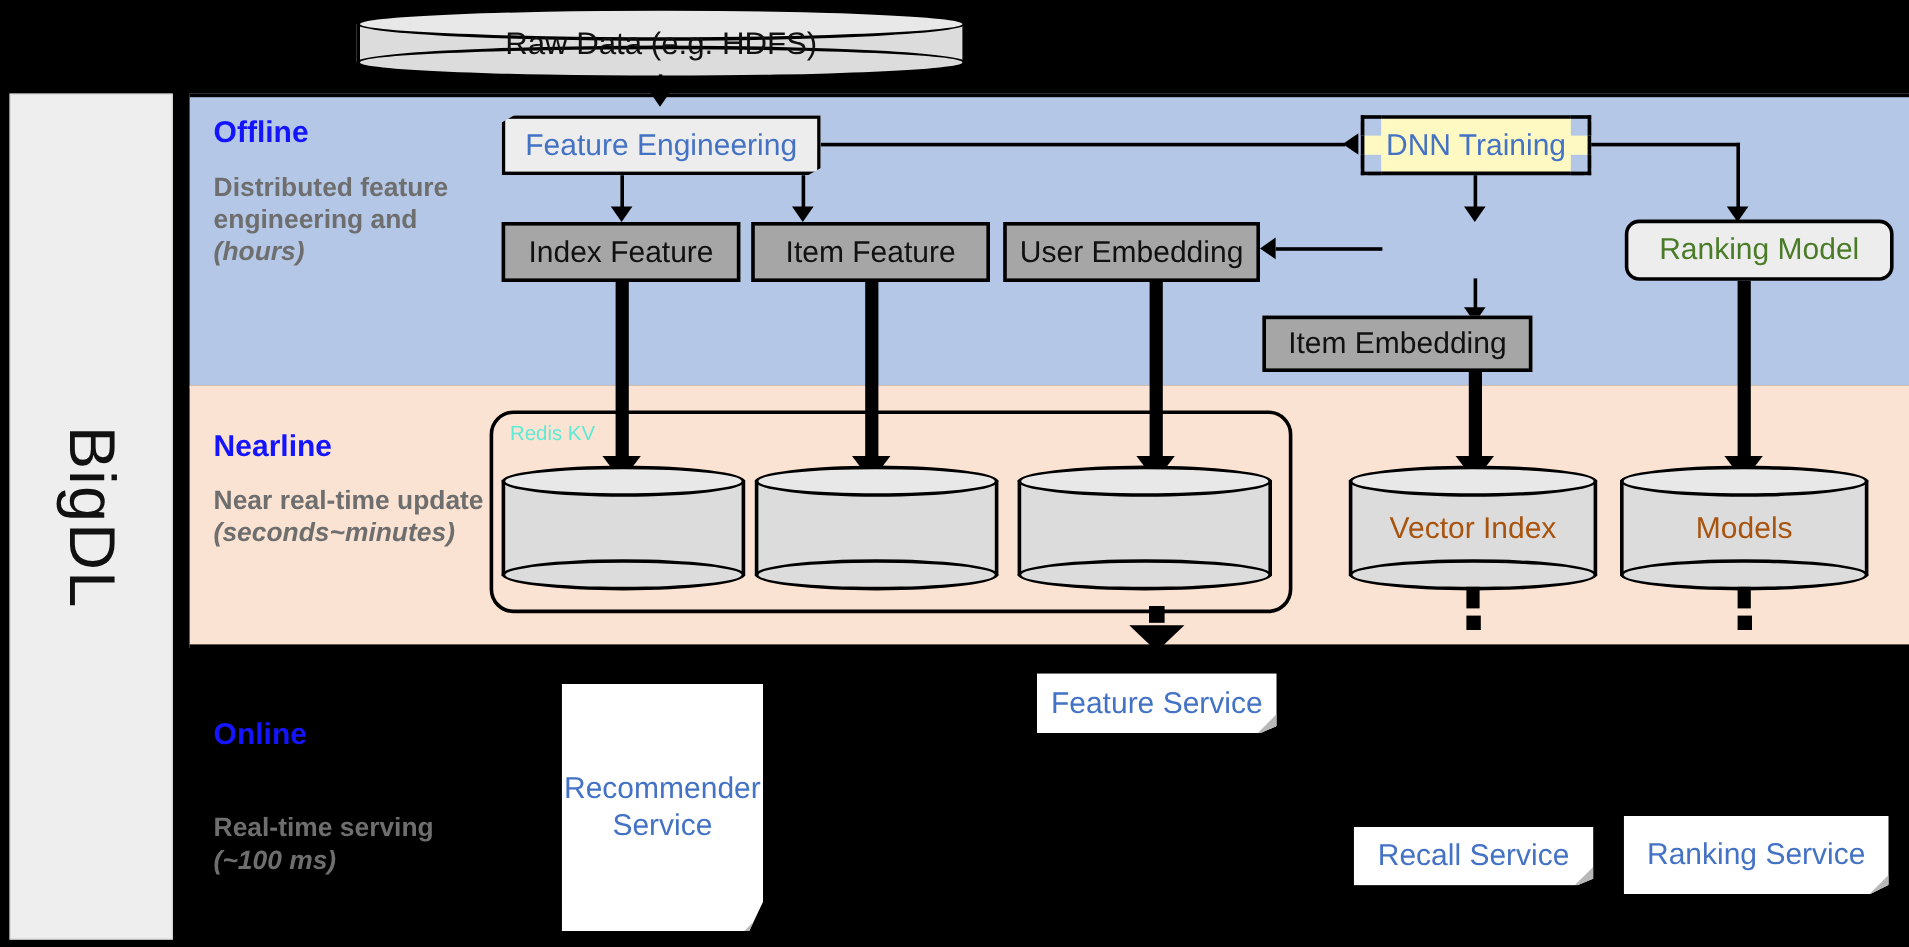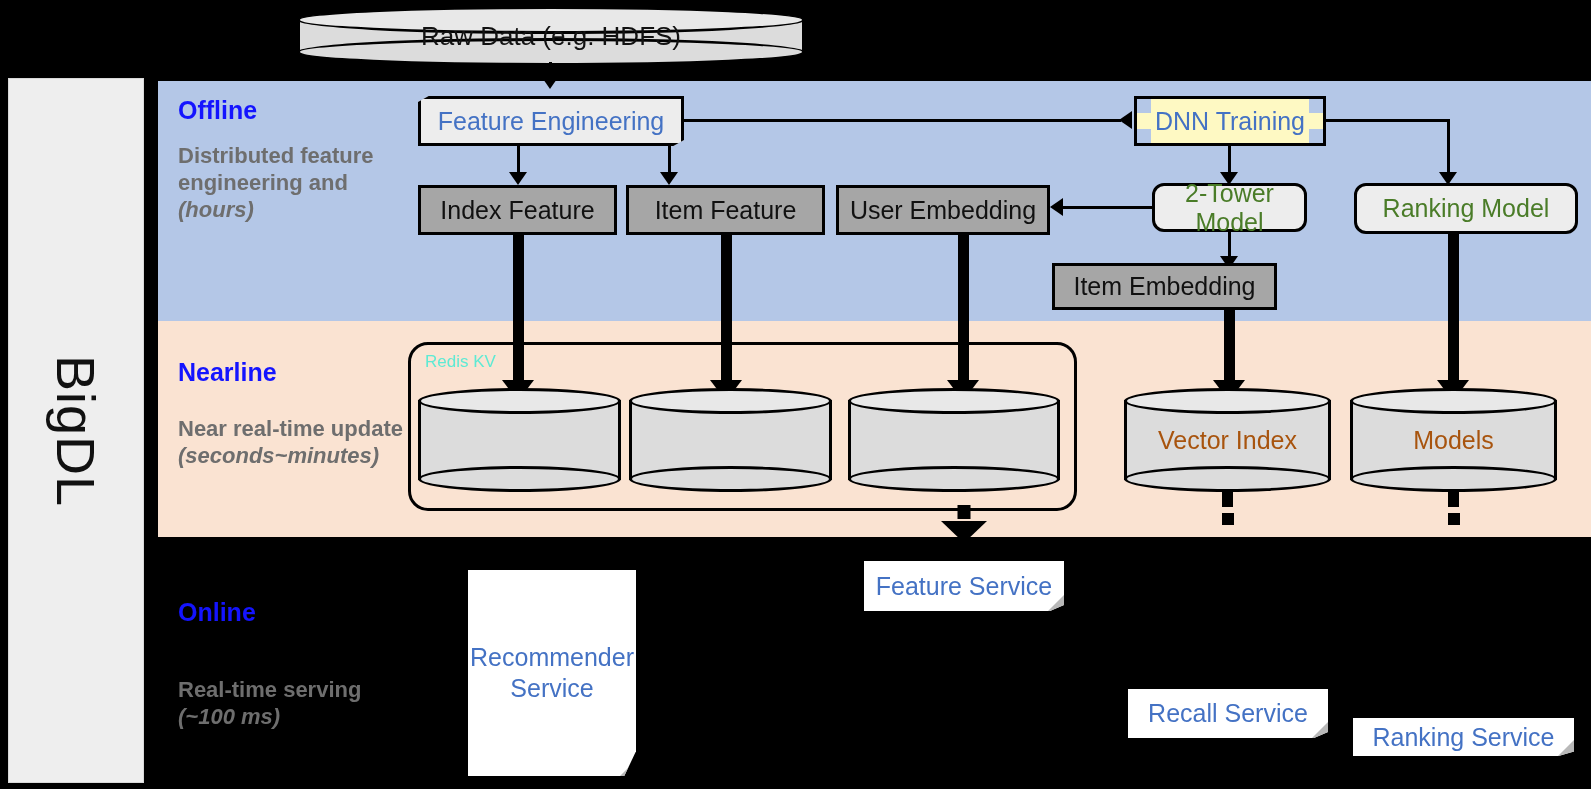--- a/index.html
+++ b/index.html
@@ -121,21 +121,21 @@
   </div>
 
   <div class="band band-offline"></div>
   <div class="band band-nearline"></div>
   <div class="band band-online"></div>
 
   <div class="band-title" style="left:178px;top:96px;">Offline</div>
   <div class="band-sub" style="left:178px;top:143px;width:200px;"><span>Distributed feature engineering and </span><i>(hours)</i></div>
 
   <div class="band-title" style="left:178px;top:358px;">Nearline</div>
-  <div class="band-sub" style="left:178px;top:404px;width:225px;margin-top:12px;"><span>Near real-time update </span><i>(seconds~minutes)</i></div>
+  <div class="band-sub" style="left:178px;top:404px;width:225px;"><span>Near real-time update </span><i>(seconds~minutes)</i></div>
 
   <div class="band-title" style="left:178px;top:598px;">Online</div>
   <div class="band-sub" style="left:178px;top:677px;width:200px;"><span>Real-time serving </span><i>(~100 ms)</i></div>
 
   <div class="cylflat" style="left:297px;top:6px;width:508px;height:60px;">
     <div class="body"></div>
     <div class="bot"></div>
     <div class="top"></div>
     <div class="lbl">Raw Data (e.g. HDFS)</div>
   </div>
@@ -171,23 +171,20 @@
   <div class="node boxgray" style="left:418px;top:185px;width:199px;height:50px;">
     <span>Index Feature</span>
   </div>
   <div class="node boxgray" style="left:626px;top:185px;width:199px;height:50px;">
     <span>Item Feature</span>
   </div>
   <div class="node boxgray" style="left:836px;top:185px;width:214px;height:50px;">
     <span>User Embedding</span>
   </div>
 
-  <div class="node boxround green" style="left:1152px;top:183px;width:155px;height:49px;">
-    <span>2-Tower Model</span>
-  </div>
   <div class="node boxround green" style="left:1354px;top:183px;width:224px;height:51px;">
     <span>Ranking Model</span>
   </div>
 
   <div class="ln hln" style="left:1063px;top:206px;width:89px;"></div>
   <div class="ahead-l" style="left:1050px;top:198px;"></div>
 
   <div class="ln vln" style="left:1228px;top:232px;height:28px;"></div>
   <div class="ahead-d" style="left:1220px;top:256px;"></div>
 
@@ -263,18 +260,18 @@
   <div class="note" style="left:864px;top:561px;width:200px;height:50px;">
     <span>Feature Service</span>
     <span class="fold"></span>
   </div>
 
   <div class="note" style="left:1128px;top:645px;width:200px;height:49px;margin-top:44px;">
     <span>Recall Service</span>
     <span class="fold"></span>
   </div>
 
-  <div class="note" style="left:1353px;top:718px;width:221px;height:38px;">
+  <div class="note" style="left:1353px;top:680px;width:221px;height:65px;">
     <span>Ranking Service</span>
     <span class="fold"></span>
   </div>
 
 </div>
 
 </body></html>

